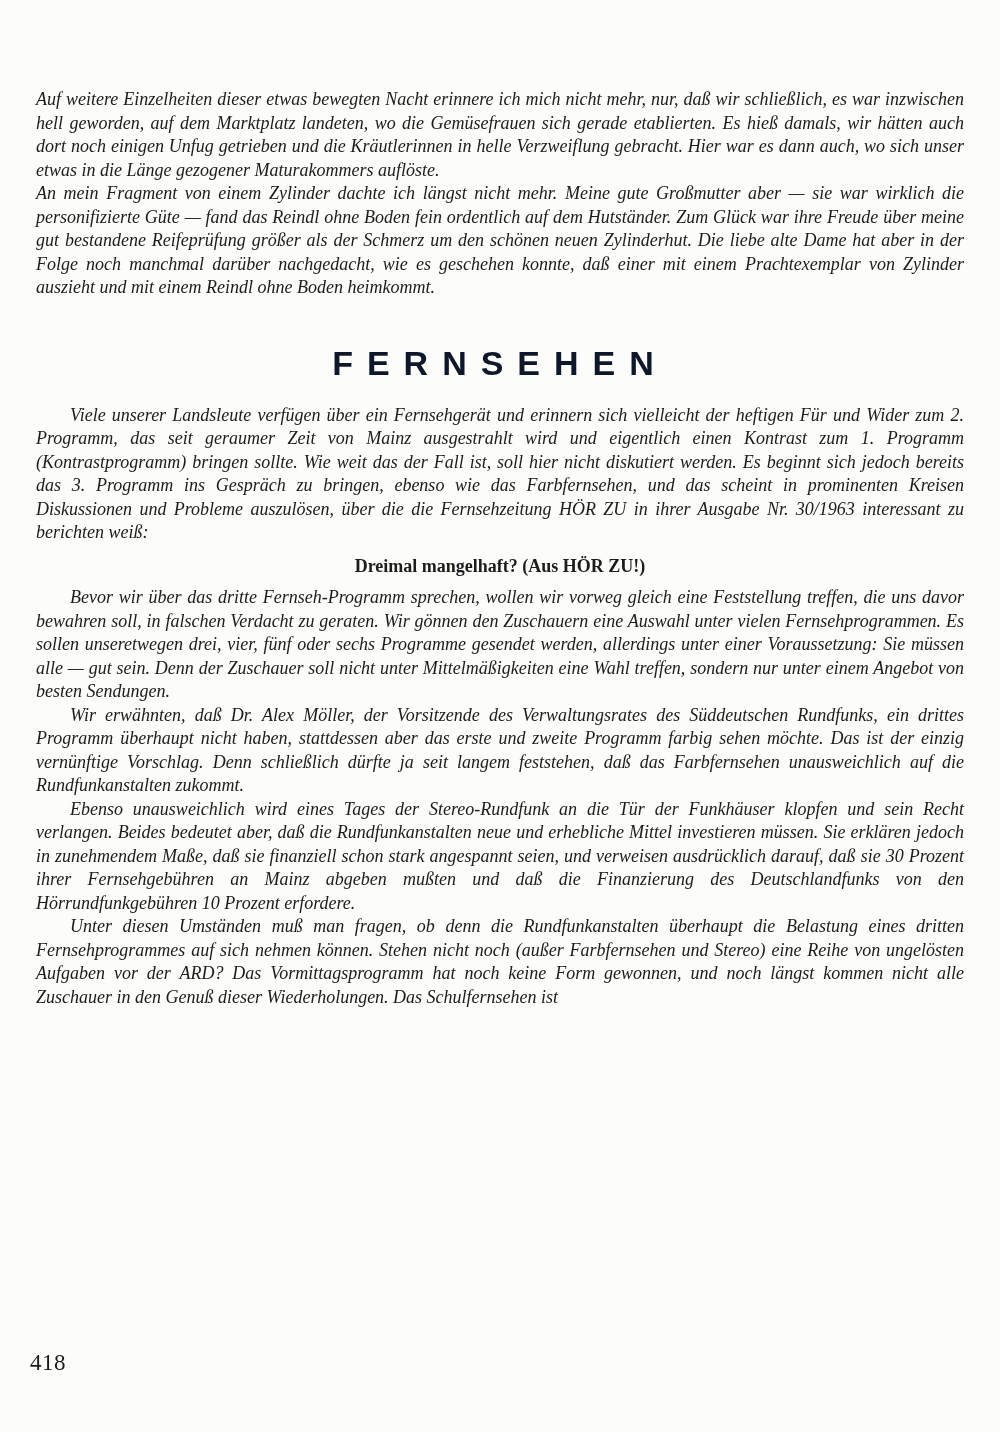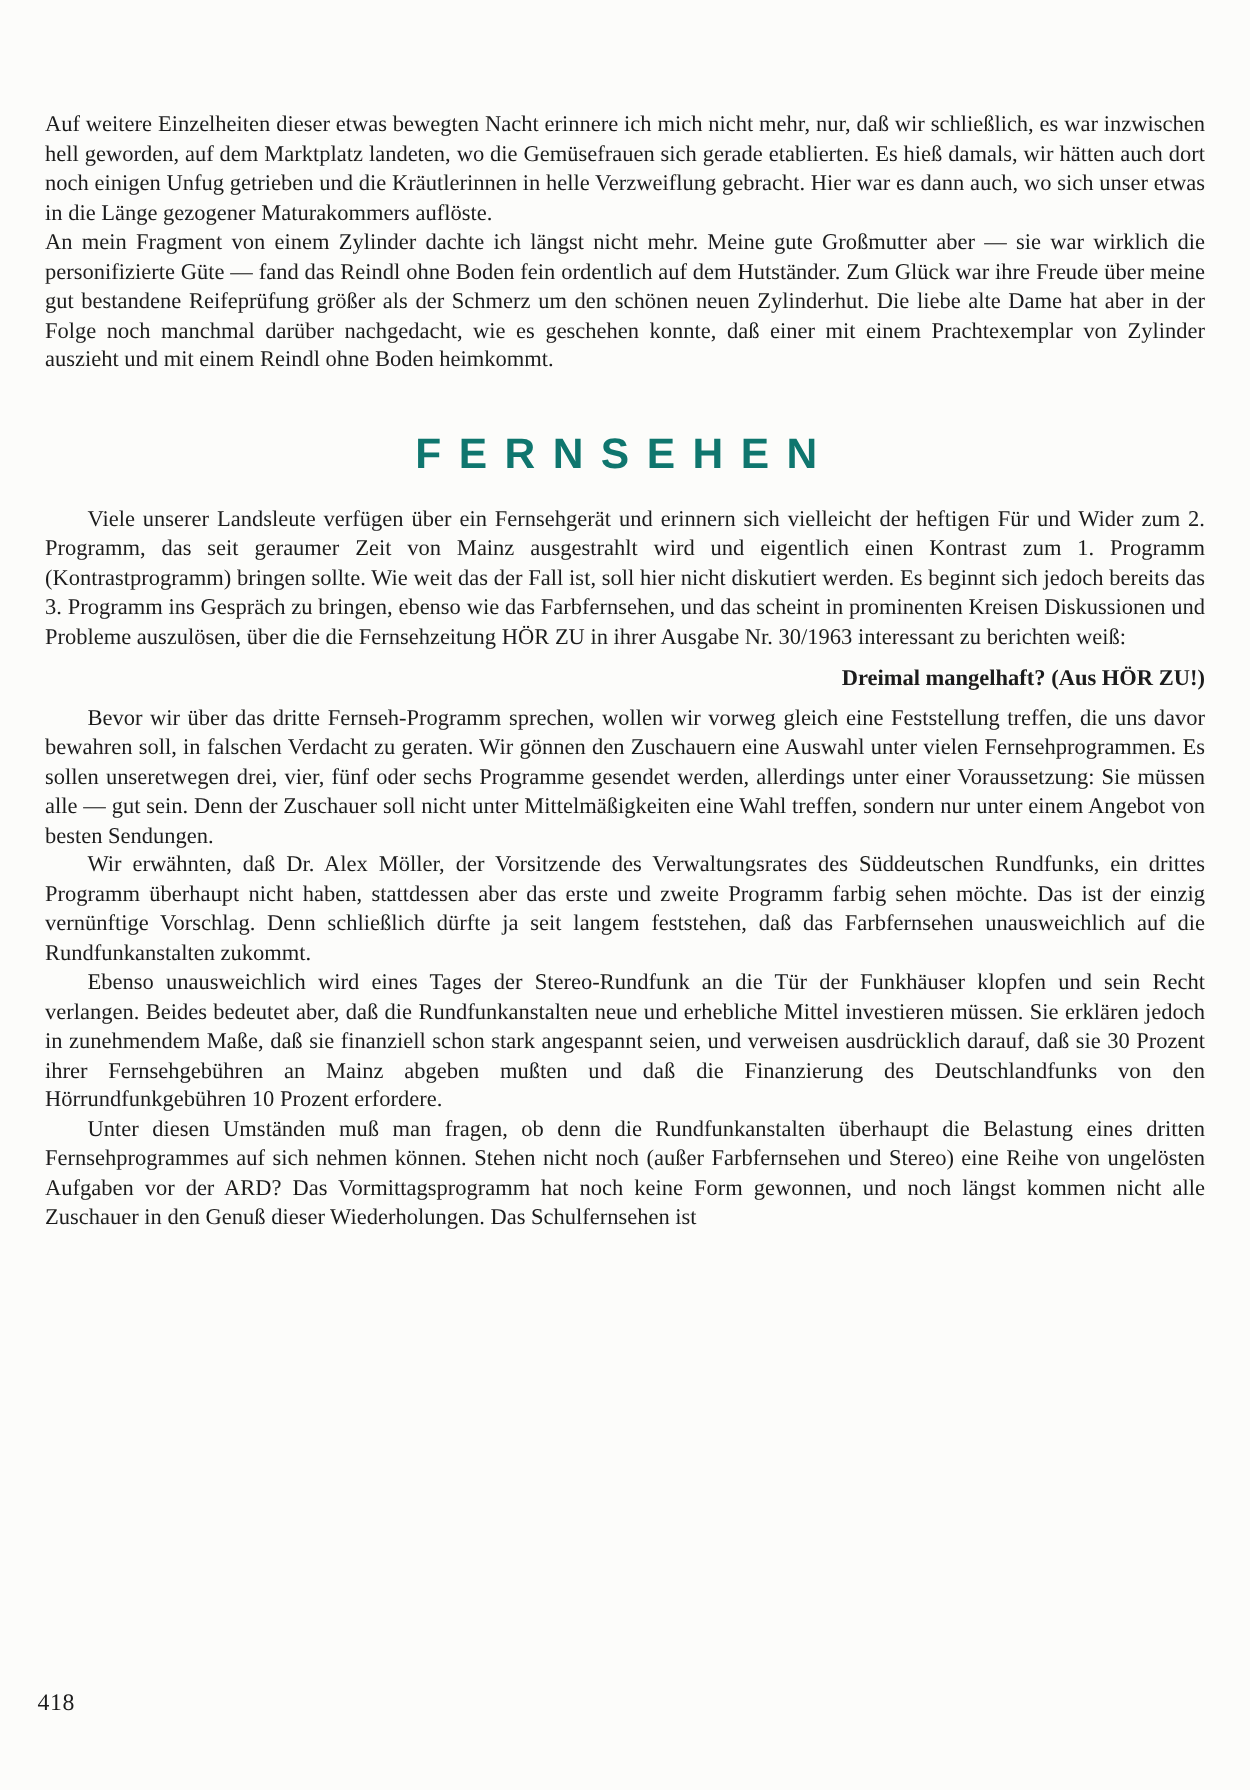--- a/index.html
+++ b/index.html
@@ -17,45 +17,46 @@
     box-sizing: border-box;
     padding: 88px 36px 0 36px;
     font-family: "Liberation Serif", "DejaVu Serif", serif;
     font-size: 18px;
     line-height: 23.5px;
     overflow: hidden;
   }
   .para {
     margin: 0;
     text-align: justify;
+    font-style: italic;
   }
   .para.indent {
     text-indent: 34px;
   }
   .article-title {
     margin: 46px 0 24px 0;
     text-align: center;
     font-family: "Liberation Sans", "DejaVu Sans", sans-serif;
     font-weight: 700;
     font-size: 34px;
     letter-spacing: 14px;
     line-height: 1;
-    color: #0f766e;
+    color: #0f172a;
   }
   .sub-heading {
     margin: 10px 0 8px 0;
-    text-align: right;
+    text-align: center;
     font-weight: 700;
     font-size: 18px;
   }
   .page-number {
     position: absolute;
     left: 30px;
     bottom: 58px;
-    font-size: 19px;
+    font-size: 23px;
     letter-spacing: 0.5px;
   }
 </style>
 </head>
 <body>
 
 <div class="page">
 
   <p class="para">Auf weitere Einzelheiten dieser etwas bewegten Nacht erinnere ich mich nicht mehr, nur, daß wir schließlich, es war inzwischen hell geworden, auf dem Marktplatz landeten, wo die Gemüsefrauen sich gerade etablierten. Es hieß damals, wir hätten auch dort noch einigen Unfug getrieben und die Kräutlerinnen in helle Verzweiflung gebracht. Hier war es dann auch, wo sich unser etwas in die Länge gezogener Maturakommers auflöste.</p>
 

